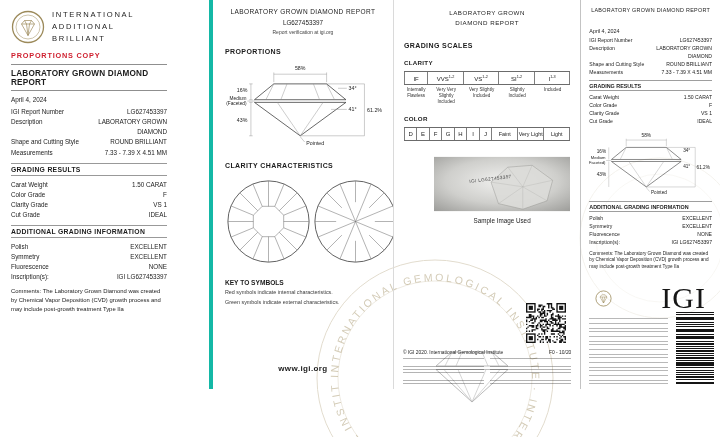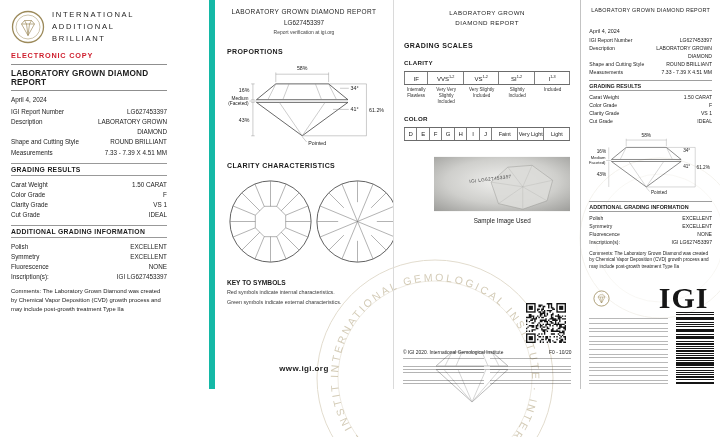--- a/index.html
+++ b/index.html
@@ -10,21 +10,21 @@
   }
   svg text { font-family:"Liberation Sans", sans-serif; }
 
   
   .wm-layer { position:absolute; top:0; left:0; z-index:0; }
 
   
   .page { position:relative; z-index:1; display:flex; width:720px; height:437px; }
   .panel { position:relative; overflow:hidden; height:389px; background:transparent; }
   .p1 { width:186px; padding:9px 11px; }
-  .p2 { width:192px; padding:8px 12px; border-left:6px solid #14b8a6;margin-left:31px; }
+  .p2 { width:192px; padding:8px 12px; border-left:4px solid #14b8a6;margin-left:31px; }
   .p3 { width:196px; padding:8px 10px; border-left:1px solid #dadada; }
   .p4 { width:146px; padding:7px 8px; border-left:1px solid #c3c3c3; }
 
   
   .p1-head { display:flex; gap:7px; align-items:center; }
   .org-name div { font-size:7.6px; letter-spacing:1.7px; line-height:1.55; color:#222; }
   .electronic { color:#cf1f2e; font-weight:bold; font-size:7.3px; letter-spacing:0.8px; margin:7px 0 4px; }
   .rule { border-top:1px solid #8f8f8f; margin:3px 0; }
   .p1-title { font-weight:bold; font-size:8.2px; margin:4px 0 3px; letter-spacing:0.2px; }
   .date { font-size:6.4px; margin:5px 0 4px; }
@@ -71,21 +71,21 @@
 
   
   .p4-head { text-align:center; font-size:5.4px; letter-spacing:0.3px; }
   .p4 .date { font-size:5.4px; margin:15px 0 3px; }
   .srow { display:flex; justify-content:space-between; align-items:flex-start; font-size:5.1px; line-height:1.55; }
   .srow .val { text-align:right; max-width:64px; }
   .sec4 { font-weight:bold; font-size:5.4px; border-top:1px solid #9e9e9e; border-bottom:1px solid #9e9e9e; padding:1.5px 0; margin:4px 0 3px; }
   .prop-sm { width:128px; height:67px; display:block; margin:4px auto 0; }
   .p4-comments { font-size:4.7px; line-height:1.45; margin-top:4px; }
   .igi-logo-row { display:flex; align-items:center; justify-content:center; gap:6px; margin-top:10px; }
-  .igi-logo-text { font-family:"Liberation Serif", serif; font-weight:bold; font-size:30px; letter-spacing:1px; color:#161616;margin-left:43px; }
+  .igi-logo-text { font-family:"Liberation Serif", serif; font-weight:normal; font-size:30px; letter-spacing:1px; color:#161616;margin-left:43px; }
   .p4-bottom { position:absolute; left:8px; right:6px; bottom:5px; height:72px; }
   .p4-fineprint { position:absolute; left:0; right:46px; top:6px; bottom:0;
     background:repeating-linear-gradient(180deg, rgba(20,20,20,0.3) 0 0.6px, transparent 0.6px 2.6px); }
   .barcode { position:absolute; right:0; top:0; bottom:0; width:38px;
     background:
       repeating-linear-gradient(180deg, #151515 0 1px, transparent 1px 2.4px),
       repeating-linear-gradient(180deg, transparent 0 5px, #151515 5px 6.6px); }
 </style>
 </head>
 <body>
@@ -119,21 +119,21 @@
         <circle cx="17" cy="17" r="15.5" fill="none" stroke="#9c8a5a" stroke-width="1.3"></circle>
         <circle cx="17" cy="17" r="12" fill="none" stroke="#9c8a5a" stroke-width="0.5"></circle>
         <path d="M10.5,14 L13.5,10.5 H20.5 L23.5,14 L17,25.5 Z M10.5,14 H23.5 M13.5,10.5 L15.5,14 M20.5,10.5 L18.5,14 M15.5,14 L17,25.5 M18.5,14 L17,25.5" fill="none" stroke="#9c8a5a" stroke-width="0.7"></path>
       </svg>
       <div class="org-name">
         <div>INTERNATIONAL</div>
         <div>ADDITIONAL</div>
         <div>BRILLIANT</div>
       </div>
     </div>
-    <div class="electronic">ELECTRONIC COPY</div>
+    <div class="electronic">PROPORTIONS COPY</div>
     <div class="rule"></div>
     <div class="p1-title">LABORATORY GROWN DIAMOND REPORT</div>
     <div class="rule"></div>
     <div class="date">April 4, 2024</div>
 
     <div class="row">
       <span class="lbl">IGI Report Number</span>
       <span class="val">LG627453397</span>
     </div>
     <div class="row">

